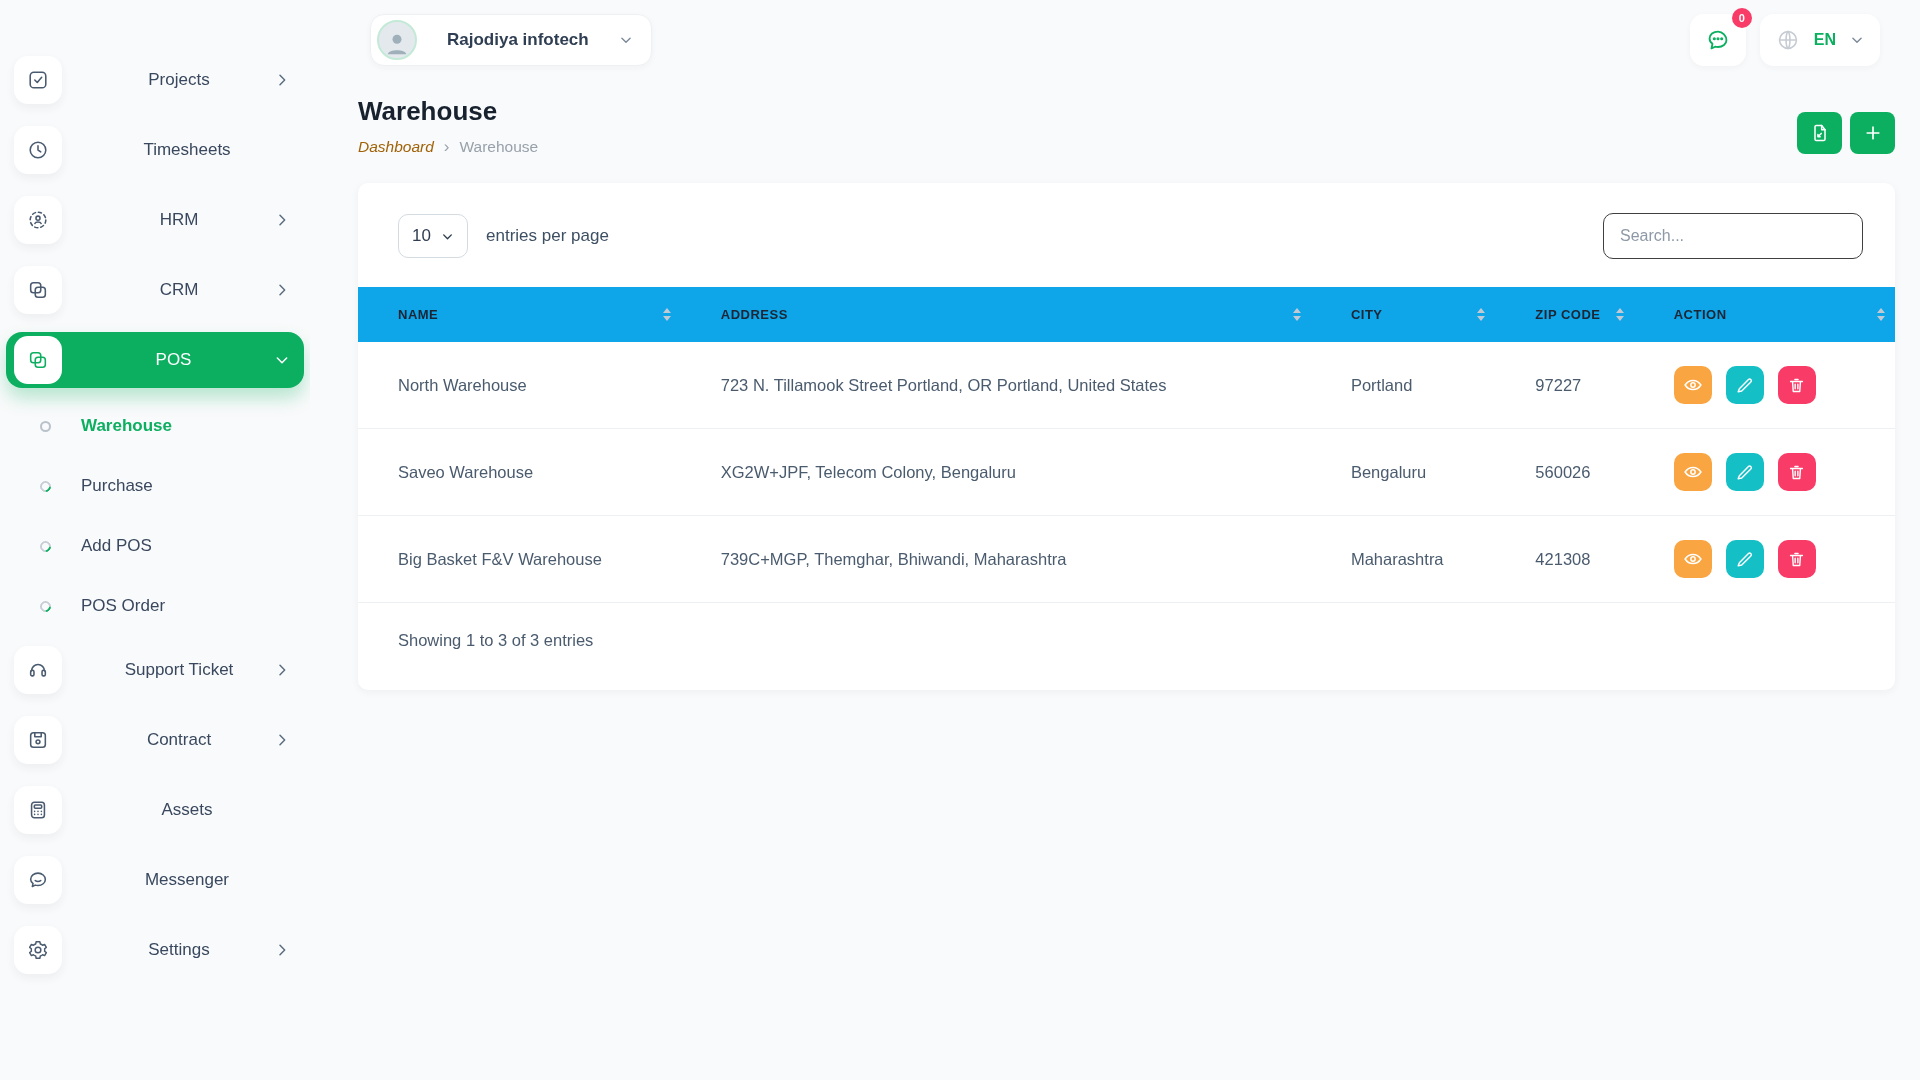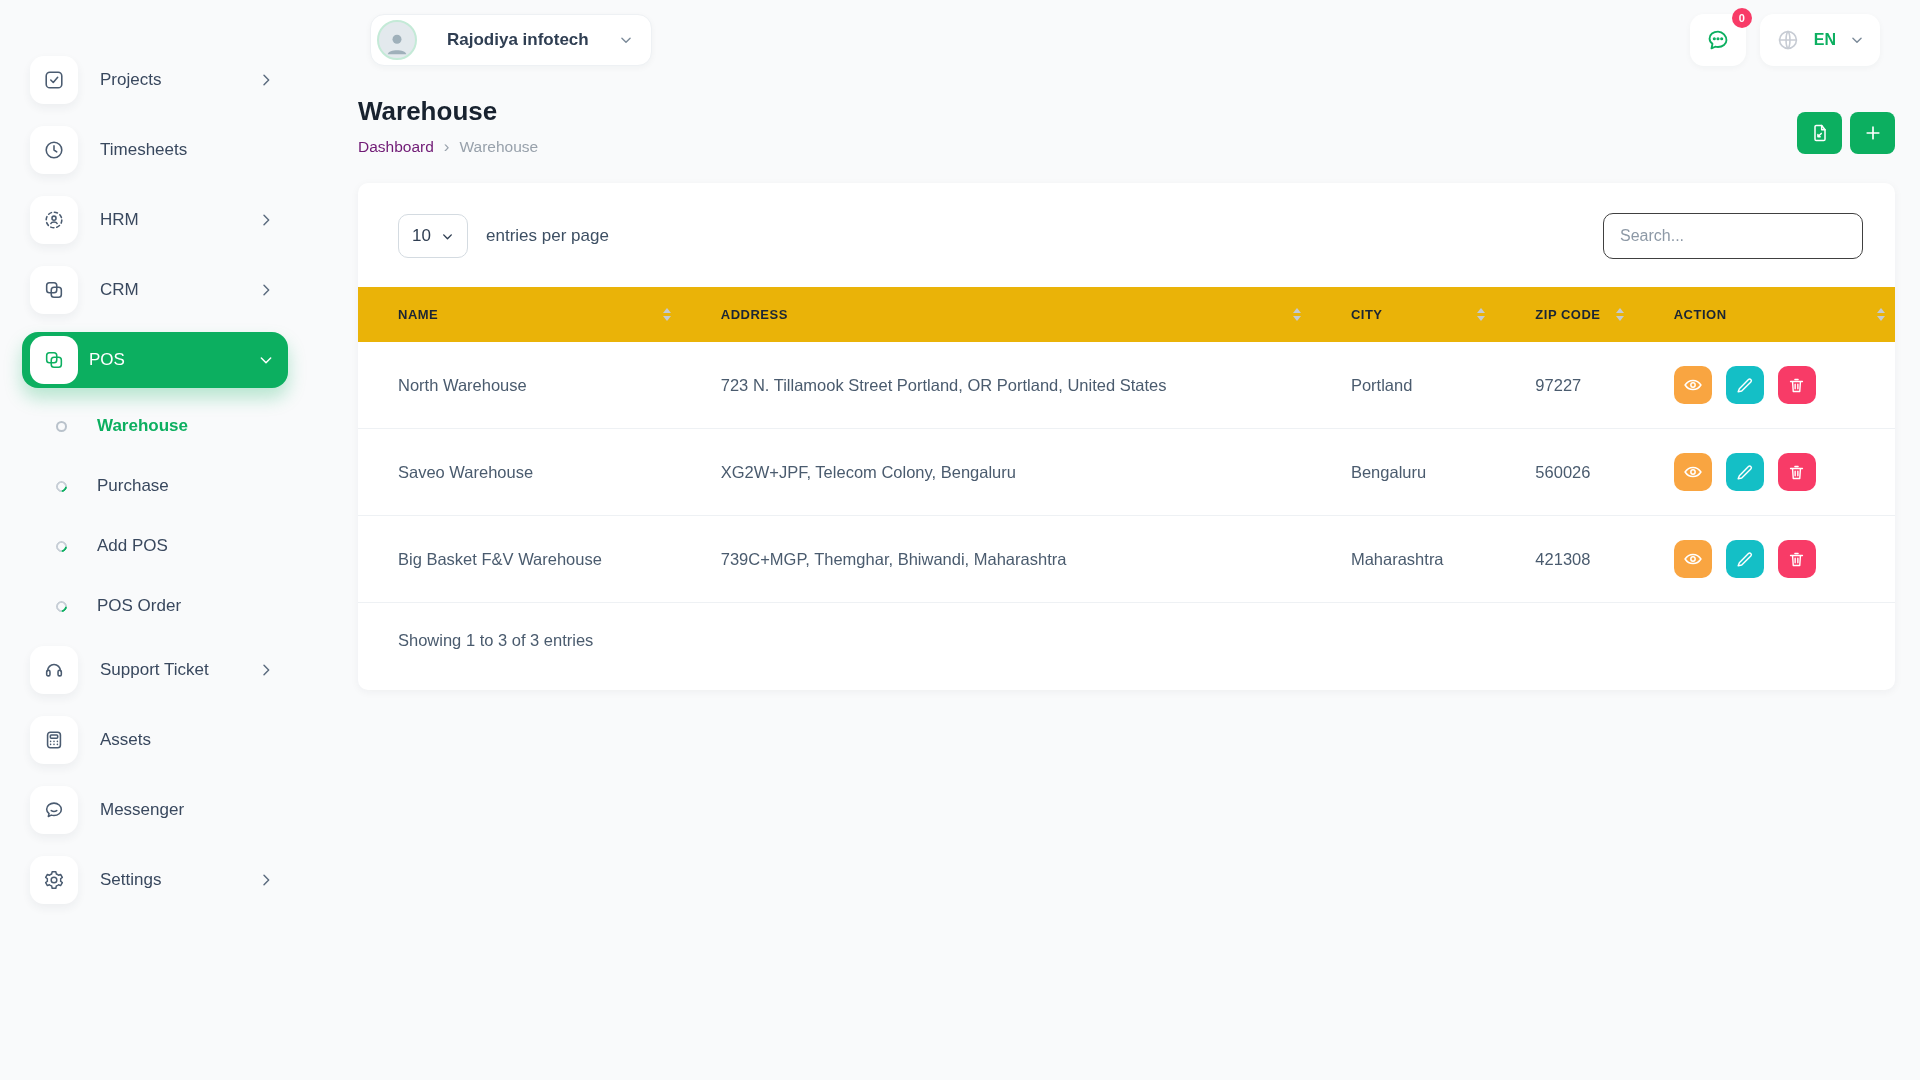--- a/index.html
+++ b/index.html
@@ -9,21 +9,21 @@
   .layout { display:flex; width:100%; height:100%; }
 
   
   .sidebar { width:310px; flex:0 0 310px; height:100%; position:relative; overflow:hidden; }
   .logo { position:absolute; top:0; left:0; width:100%; height:80px; background:#f9fafb; z-index:5;
           display:flex; align-items:center; padding-left:80px; cursor:pointer; }
   .logo-text { position:relative; font-size:36px; font-weight:800; letter-spacing:1px; color:#14303a; }
   .logo-bar { position:absolute; top:21px; left:102px; width:90px; height:9px; border-radius:5px; background:#0caf60; }
   .logo-dot { position:absolute; top:19px; left:-6px; width:11px; height:11px; border-radius:50%; background:#0caf60; }
 
-  .menu { position:absolute; top:80px; left:0; right:0; bottom:0; padding:0 22px; margin-top:-28px; }
+  .menu { position:absolute; top:80px; left:0; right:0; bottom:0; padding:0 6px; margin-top:-28px;text-align:center; }
   .m-item { display:flex; align-items:center; height:56px; margin-bottom:14px; padding:0 14px 0 8px;
             border-radius:16px; cursor:pointer; }
   .icon-box { width:48px; height:48px; border-radius:14px; background:#ffffff; display:flex; align-items:center;
               justify-content:center; box-shadow:0 4px 10px rgba(30,45,62,.06); color:#4a5b70; flex:0 0 48px; }
   .m-label { flex:1; margin-left:22px; font-size:17px; font-weight:500; color:#39485e; }
   .chev { color:#5b6b7e; display:flex; align-items:center; }
   .m-item.active { background:#0caf60; box-shadow:0 10px 18px rgba(12,175,96,.28); }
   .m-item.active .m-label { color:#ffffff; font-weight:400;margin-left:11px; }
   .m-item.active .chev { color:#ffffff; }
   .m-item.active .icon-box { color:#0caf60; box-shadow:none; }
@@ -55,41 +55,41 @@
            background:#f83b67; color:#fff; font-size:11px; font-weight:700; display:flex; align-items:center;
            justify-content:center; padding:0 6px; }
   .lang-card { height:52px; background:#ffffff; border-radius:14px; display:flex; align-items:center;
                gap:14px; padding:0 16px; cursor:pointer; box-shadow:0 2px 6px rgba(30,45,62,.04); }
   .lang-code { font-size:16px; font-weight:700; color:#0caf60; }
 
   .content { padding:16px 25px 0 48px; flex:1; }
   .page-head { display:flex; align-items:flex-start; justify-content:space-between; }
   .page-title { font-size:26px; font-weight:600; color:#18222f; }
   .breadcrumb { display:flex; align-items:center; gap:10px; margin-top:10px; font-size:15.5px; }
-  .bc-link { color:#701a75; font-weight:500; cursor:pointer; }
+  .bc-link { color:#a16207; font-weight:500; cursor:pointer;font-style:italic; }
   .bc-sep { color:#9aa3ad; font-size:17px; }
   .bc-current { color:#98a1ab; }
   .head-actions { display:flex; gap:8px; margin-top:16px; }
   .g-btn { width:45px; height:42px; border:none; border-radius:8px; background:#0caf60; color:#fff;
            display:flex; align-items:center; justify-content:center; cursor:pointer; }
 
   .card { margin-top:26px; background:#ffffff; border-radius:10px; box-shadow:0 2px 8px rgba(30,45,62,.05);
           padding:30px 0 40px 0; }
   .card-toolbar { display:flex; align-items:center; justify-content:space-between; padding:0 32px 28px 40px; }
   .toolbar-left { display:flex; align-items:center; gap:18px; }
   .entries-select { width:70px; height:44px; border:1px solid #d4dbe1; border-radius:10px; background:#fff;
                     display:flex; align-items:center; justify-content:center; gap:10px; cursor:pointer;
                     font-size:17px; color:#2f3e52; }
   .entries-label { font-size:17px; color:#3d4f63; }
   .search-input { width:260px; height:46px; border:1px solid #404040; border-radius:10px; padding:0 16px;
                   font-size:16px; color:#3d4f63; font-family:inherit; outline:none; background:#fff; }
   .search-input::placeholder { color:#8d99a6; }
 
   table { width:100%; border-collapse:collapse; }
-  thead tr { background:#eab308; }
+  thead tr { background:#0ea5e9; }
   th { text-align:left; font-size:13px; font-weight:700; letter-spacing:.5px; color:#1b2534;
        padding:20px 10px 20px 40px; cursor:pointer; }
   th:first-child { width:21%; }
   th:nth-child(2) { width:41%; }
   th:nth-child(3) { width:12%; }
   th:nth-child(4) { width:9%; }
   th:nth-child(5) { width:17%; }
   .th-inner { display:flex; align-items:center; justify-content:space-between; }
   .sort { display:inline-flex; flex-direction:column; gap:3px; margin-left:8px; }
   .sort i { width:0; height:0; border-left:4.5px solid transparent; border-right:4.5px solid transparent; }
@@ -213,20 +213,35 @@
             </svg>
         </span>
         <span class="m-label">Support Ticket</span>
         <span class="chev">
             <svg width="16" height="16" viewBox="0 0 24 24" fill="none" stroke="currentColor" stroke-width="2.2" stroke-linecap="round" stroke-linejoin="round">
               <path d="M9 5l7 7-7 7"></path>
             </svg>
           </span>
       </div>
 
+      <div class="m-item">
+        <span class="icon-box">
+          <svg width="22" height="22" viewBox="0 0 24 24" fill="none" stroke="currentColor" stroke-width="1.7" stroke-linecap="round" stroke-linejoin="round">
+              <rect x="4" y="4" width="16" height="16" rx="3"></rect>
+              <path d="M8.5 4v4.5h7V4"></path>
+              <circle cx="12" cy="14" r="2.1"></circle>
+            </svg>
+        </span>
+        <span class="m-label">Contract</span>
+        <span class="chev">
+            <svg width="16" height="16" viewBox="0 0 24 24" fill="none" stroke="currentColor" stroke-width="2.2" stroke-linecap="round" stroke-linejoin="round">
+              <path d="M9 5l7 7-7 7"></path>
+            </svg>
+          </span>
+      </div>
 
       <div class="m-item">
         <span class="icon-box">
           <svg width="22" height="22" viewBox="0 0 24 24" fill="none" stroke="currentColor" stroke-width="1.7" stroke-linecap="round" stroke-linejoin="round">
               <rect x="5" y="3.5" width="14" height="17" rx="3"></rect>
               <rect x="8" y="6.5" width="8" height="3.6" rx="1"></rect>
               <path d="M8.3 13.5h.01M12 13.5h.01M15.7 13.5h.01M8.3 16.8h.01M12 16.8h.01M15.7 16.8h.01"></path>
             </svg>
         </span>
         <span class="m-label">Assets</span>

